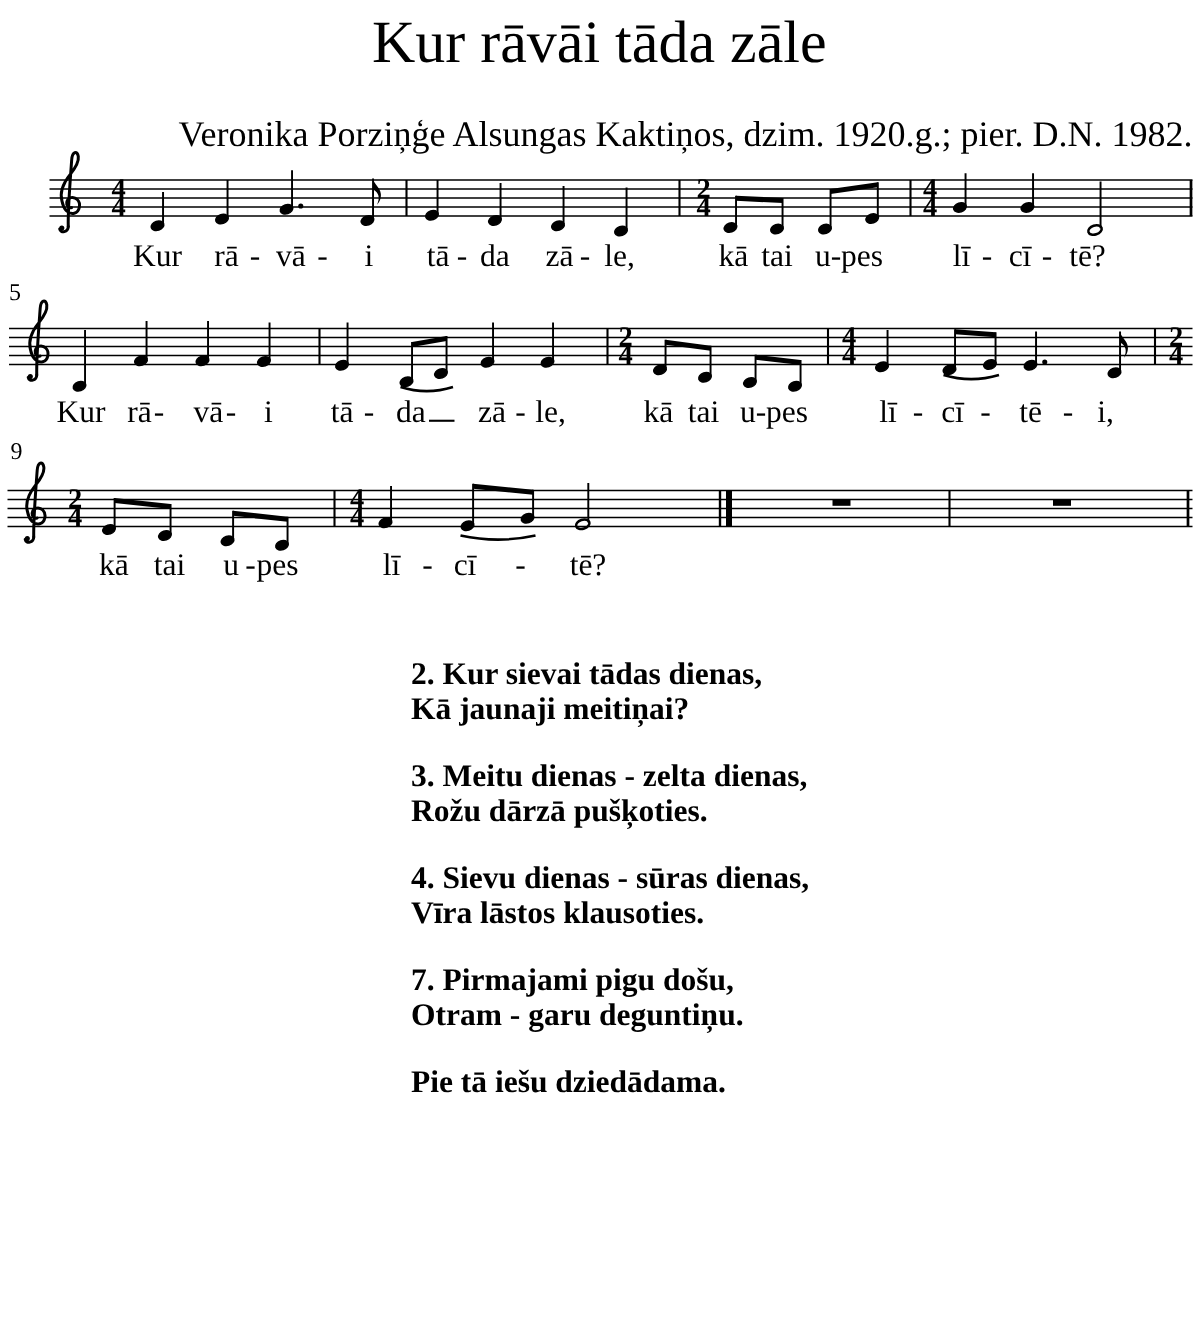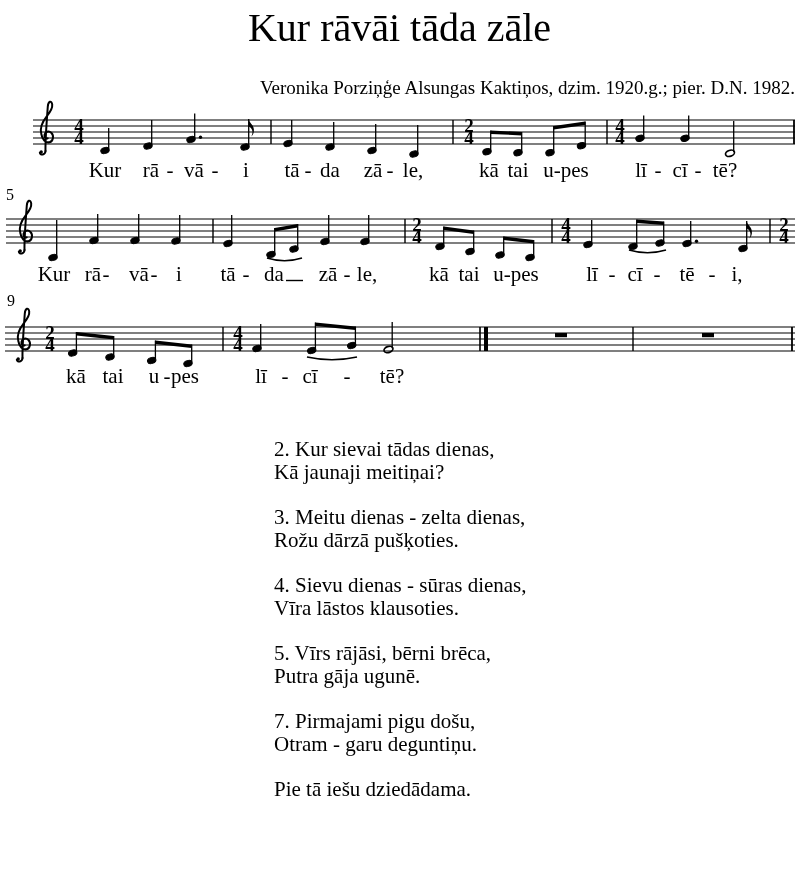--- a/index.html
+++ b/index.html
@@ -5,27 +5,27 @@
   html,body{margin:0;padding:0;background:#fff;}
   .page{
     position:relative;width:799px;height:890px;background:#fff;overflow:hidden;
     font-family:"Liberation Serif","DejaVu Serif",serif;color:#000;border-radius:29px;
   }
   .title{
     position:absolute;top:4px;left:0;width:799px;text-align:center;
     font-size:40px;font-weight:normal;margin:0;letter-spacing:0px;
   }
   .attribution{
-    position:absolute;top:77px;right:4px;font-size:19px;white-space:nowrap;
+    position:absolute;top:77px;right:4px;font-size:24px;white-space:nowrap;
   }
   #score-svg{position:absolute;left:0;top:0;}
   .verses{
     position:absolute;left:274px;top:438px;font-size:21px;line-height:23px;
   }
-  .verse{margin:0 0 22px 0;}
+  .verse{margin:0 0 22px 0;font-weight:bold;}
   .verse div{white-space:nowrap;}
 </style>
 </head>
 <body>
 
 <div class="page">
   <h1 class="title">Kur rāvāi tāda zāle</h1>
   <div class="attribution">Veronika Porziņģe Alsungas Kaktiņos, dzim. 1920.g.; pier. D.N. 1982.</div>
 
   <svg id="score-svg" width="799" height="430" viewBox="0 0 799 430">
@@ -356,24 +356,20 @@
     </div>
     <div class="verse">
       <div>3. Meitu dienas - zelta dienas,</div>
       <div>Rožu dārzā pušķoties.</div>
     </div>
     <div class="verse">
       <div>4. Sievu dienas - sūras dienas,</div>
       <div>Vīra lāstos klausoties.</div>
     </div>
     <div class="verse">
-      <div>5. Vīrs rājāsi, bērni brēca,</div>
-      <div>Putra gāja ugunē.</div>
-    </div>
-    <div class="verse">
       <div>7. Pirmajami pigu došu,</div>
       <div>Otram - garu deguntiņu.</div>
     </div>
     <div class="verse">
       <div>Pie tā iešu dziedādama.</div>
     </div>
   </div>
 </div>
 
 </body></html>

